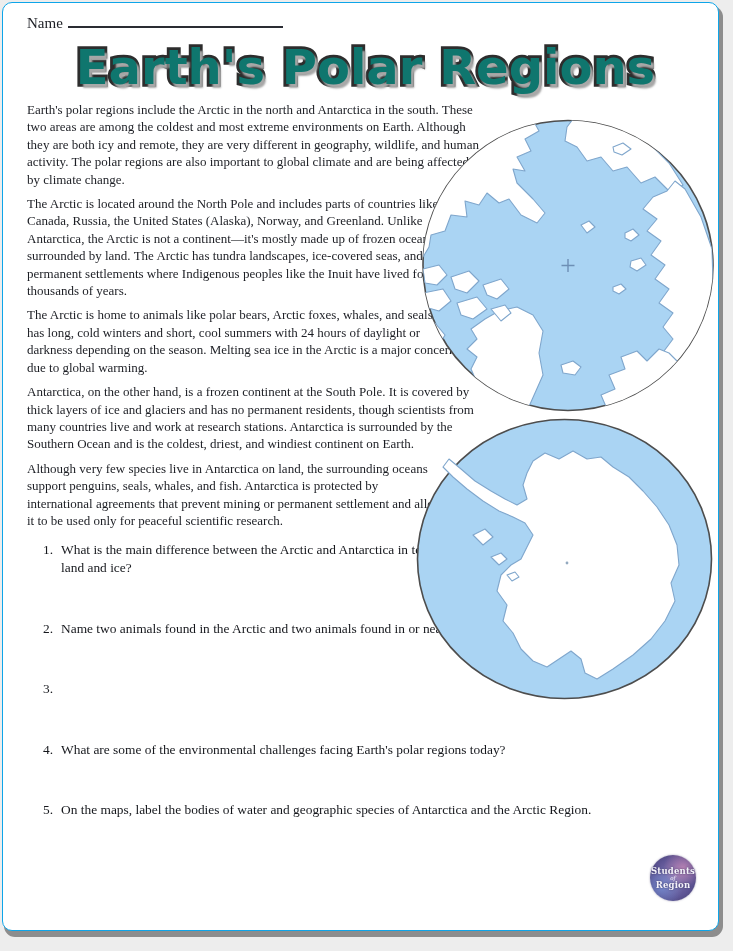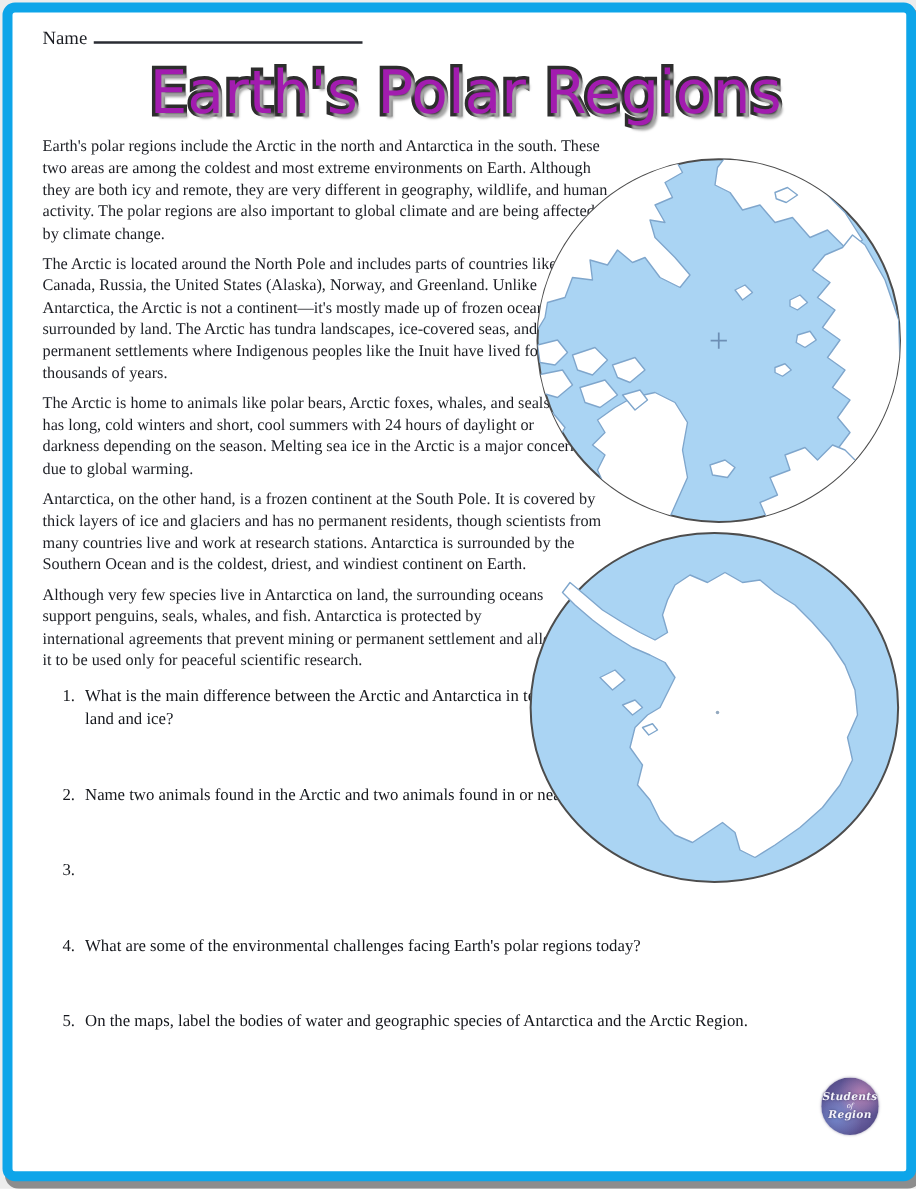--- a/index.html
+++ b/index.html
@@ -7,45 +7,45 @@
     width:733px;height:951px;
     background:#ededed;
     overflow:hidden;
     position:relative;
     font-family:"Liberation Serif", serif;
   }
   .frame{
     position:absolute;left:2px;top:2px;
     width:715px;height:927px;
     background:#ffffff;
-    border:8px solid #0ea5e9;
+    border:1px solid #0ea5e9;
     border-radius:10px;
     box-shadow:3px 5px 0 1px #8d8d8d;
   }
   .content{
     position:relative;
     width:100%;height:100%;
     padding:10px 14px 8px 24px;
     box-sizing:border-box;
   }
   
   .name-row{font-size:15px;color:#1c1e24;height:24px;}
   .name-line{
     display:inline-block;width:215px;height:13px;
     border-bottom:2px solid #2a2c33;margin-left:5px;
   }
   .title{
     margin:2px 0 6px 0;
     text-align:center;
     font-family:"DejaVu Sans", sans-serif;
-    font-weight:400;
+    font-weight:700;
     font-size:48px;
     line-height:56px;
     letter-spacing:0px;
-    color:#a21caf;
+    color:#0f766e;
     -webkit-text-stroke:5.5px #2d2d2d;
     paint-order:stroke fill;
     text-shadow:3px 4px 2px #a8a8a8;
     white-space:nowrap;
   }
   
   .para{
     margin:0 0 7px 0;
     font-size:13px;
     line-height:17.4px;
@@ -82,21 +82,21 @@
     background:
       radial-gradient(circle at 72% 28%, rgba(206,140,186,.75), rgba(206,140,186,0) 42%),
       radial-gradient(circle at 25% 70%, rgba(120,150,220,.7), rgba(120,150,220,0) 45%),
       radial-gradient(circle at 50% 50%, #8578b2, #5d5494 60%, #46406f 95%);
     display:flex;flex-direction:column;align-items:center;justify-content:center;
     color:#f4f2fa;
     font-family:"DejaVu Serif", serif;
     text-align:center;
     box-shadow:0 0 2px rgba(60,50,100,.5);
   }
-  .logo .l1,.logo .l3{font-size:8.5px;font-weight:700;line-height:9px;letter-spacing:.2px;text-shadow:0 0 2px #3a3560;font-style:italic;}
+  .logo .l1,.logo .l3{font-size:8.5px;font-weight:700;line-height:9px;letter-spacing:.2px;text-shadow:0 0 2px #3a3560;}
   .logo .l2{font-size:5.5px;line-height:5px;font-style:italic;}
 </style>
 </head>
 <body>
 
 <div class="frame">
   <div class="content">
 
     <div class="name-row">
       <span>Name</span><span class="name-line"></span>

